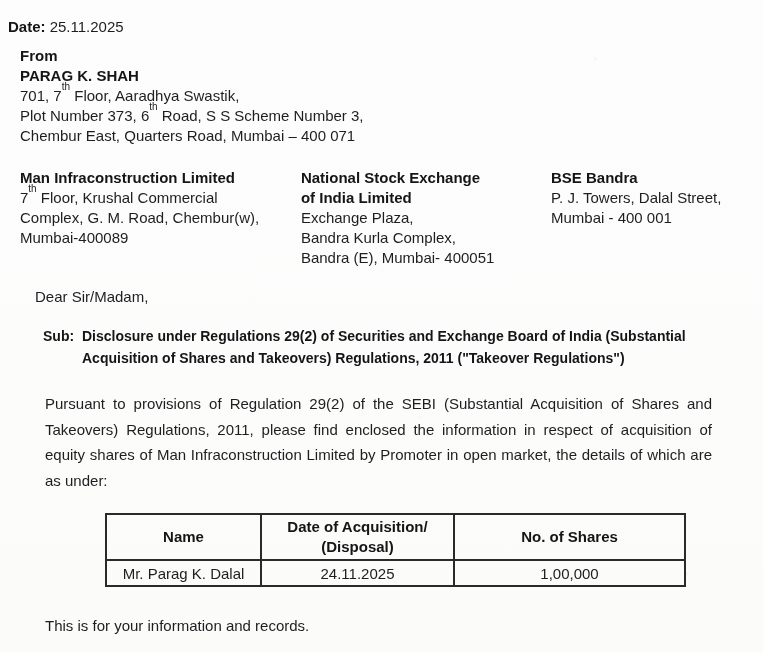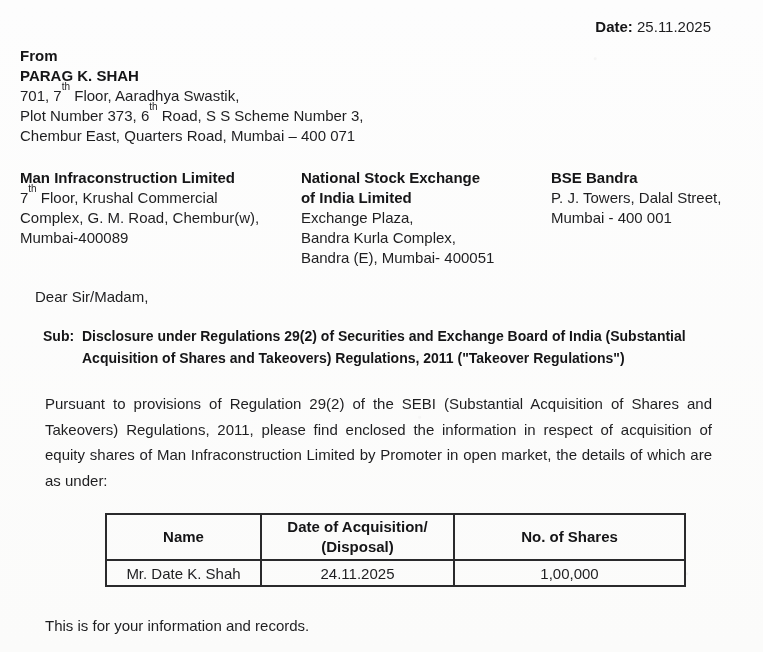--- a/index.html
+++ b/index.html
@@ -17,21 +17,22 @@
     background:
       radial-gradient(circle at 12% 18%, rgba(0,0,0,0.035) 1px, transparent 2px),
       radial-gradient(circle at 78% 9%, rgba(0,0,0,0.03) 1px, transparent 2px),
       radial-gradient(circle at 55% 64%, rgba(0,0,0,0.025) 1px, transparent 2px),
       radial-gradient(circle at 90% 88%, rgba(0,0,0,0.035) 1px, transparent 2px),
       linear-gradient(180deg, #fdfdfd 0%, #fbfbfa 100%);
     font-size: 15px;
   }
   .date-row {
     padding: 18px 52px 0 0;
-    text-align: right;
+    text-align: left;
+    margin-left: 8px;
   }
   .date-row .lbl { font-weight: bold; color: #151517; }
   .from-block {
     margin: 11px 0 0 20px;
     line-height: 20px;
   }
   .bold { font-weight: bold; color: #151517; }
   sup.ord {
     font-size: 10px;
     position: relative;
@@ -144,21 +145,21 @@
         <th class="col-name">Name</th>
         <th class="col-date">
           <div>Date of Acquisition/</div>
           <div>(Disposal)</div>
         </th>
         <th class="col-shares">No. of Shares</th>
       </tr>
     </thead>
     <tbody>
       <tr>
-        <td>Mr. Date K. Shah</td>
+        <td>Mr. Parag K. Dalal</td>
         <td>24.11.2025</td>
         <td>1,00,000</td>
       </tr>
     </tbody>
   </table>
 
   <div class="closing-1">This is for your information and records.</div>
 
 </div>
 

